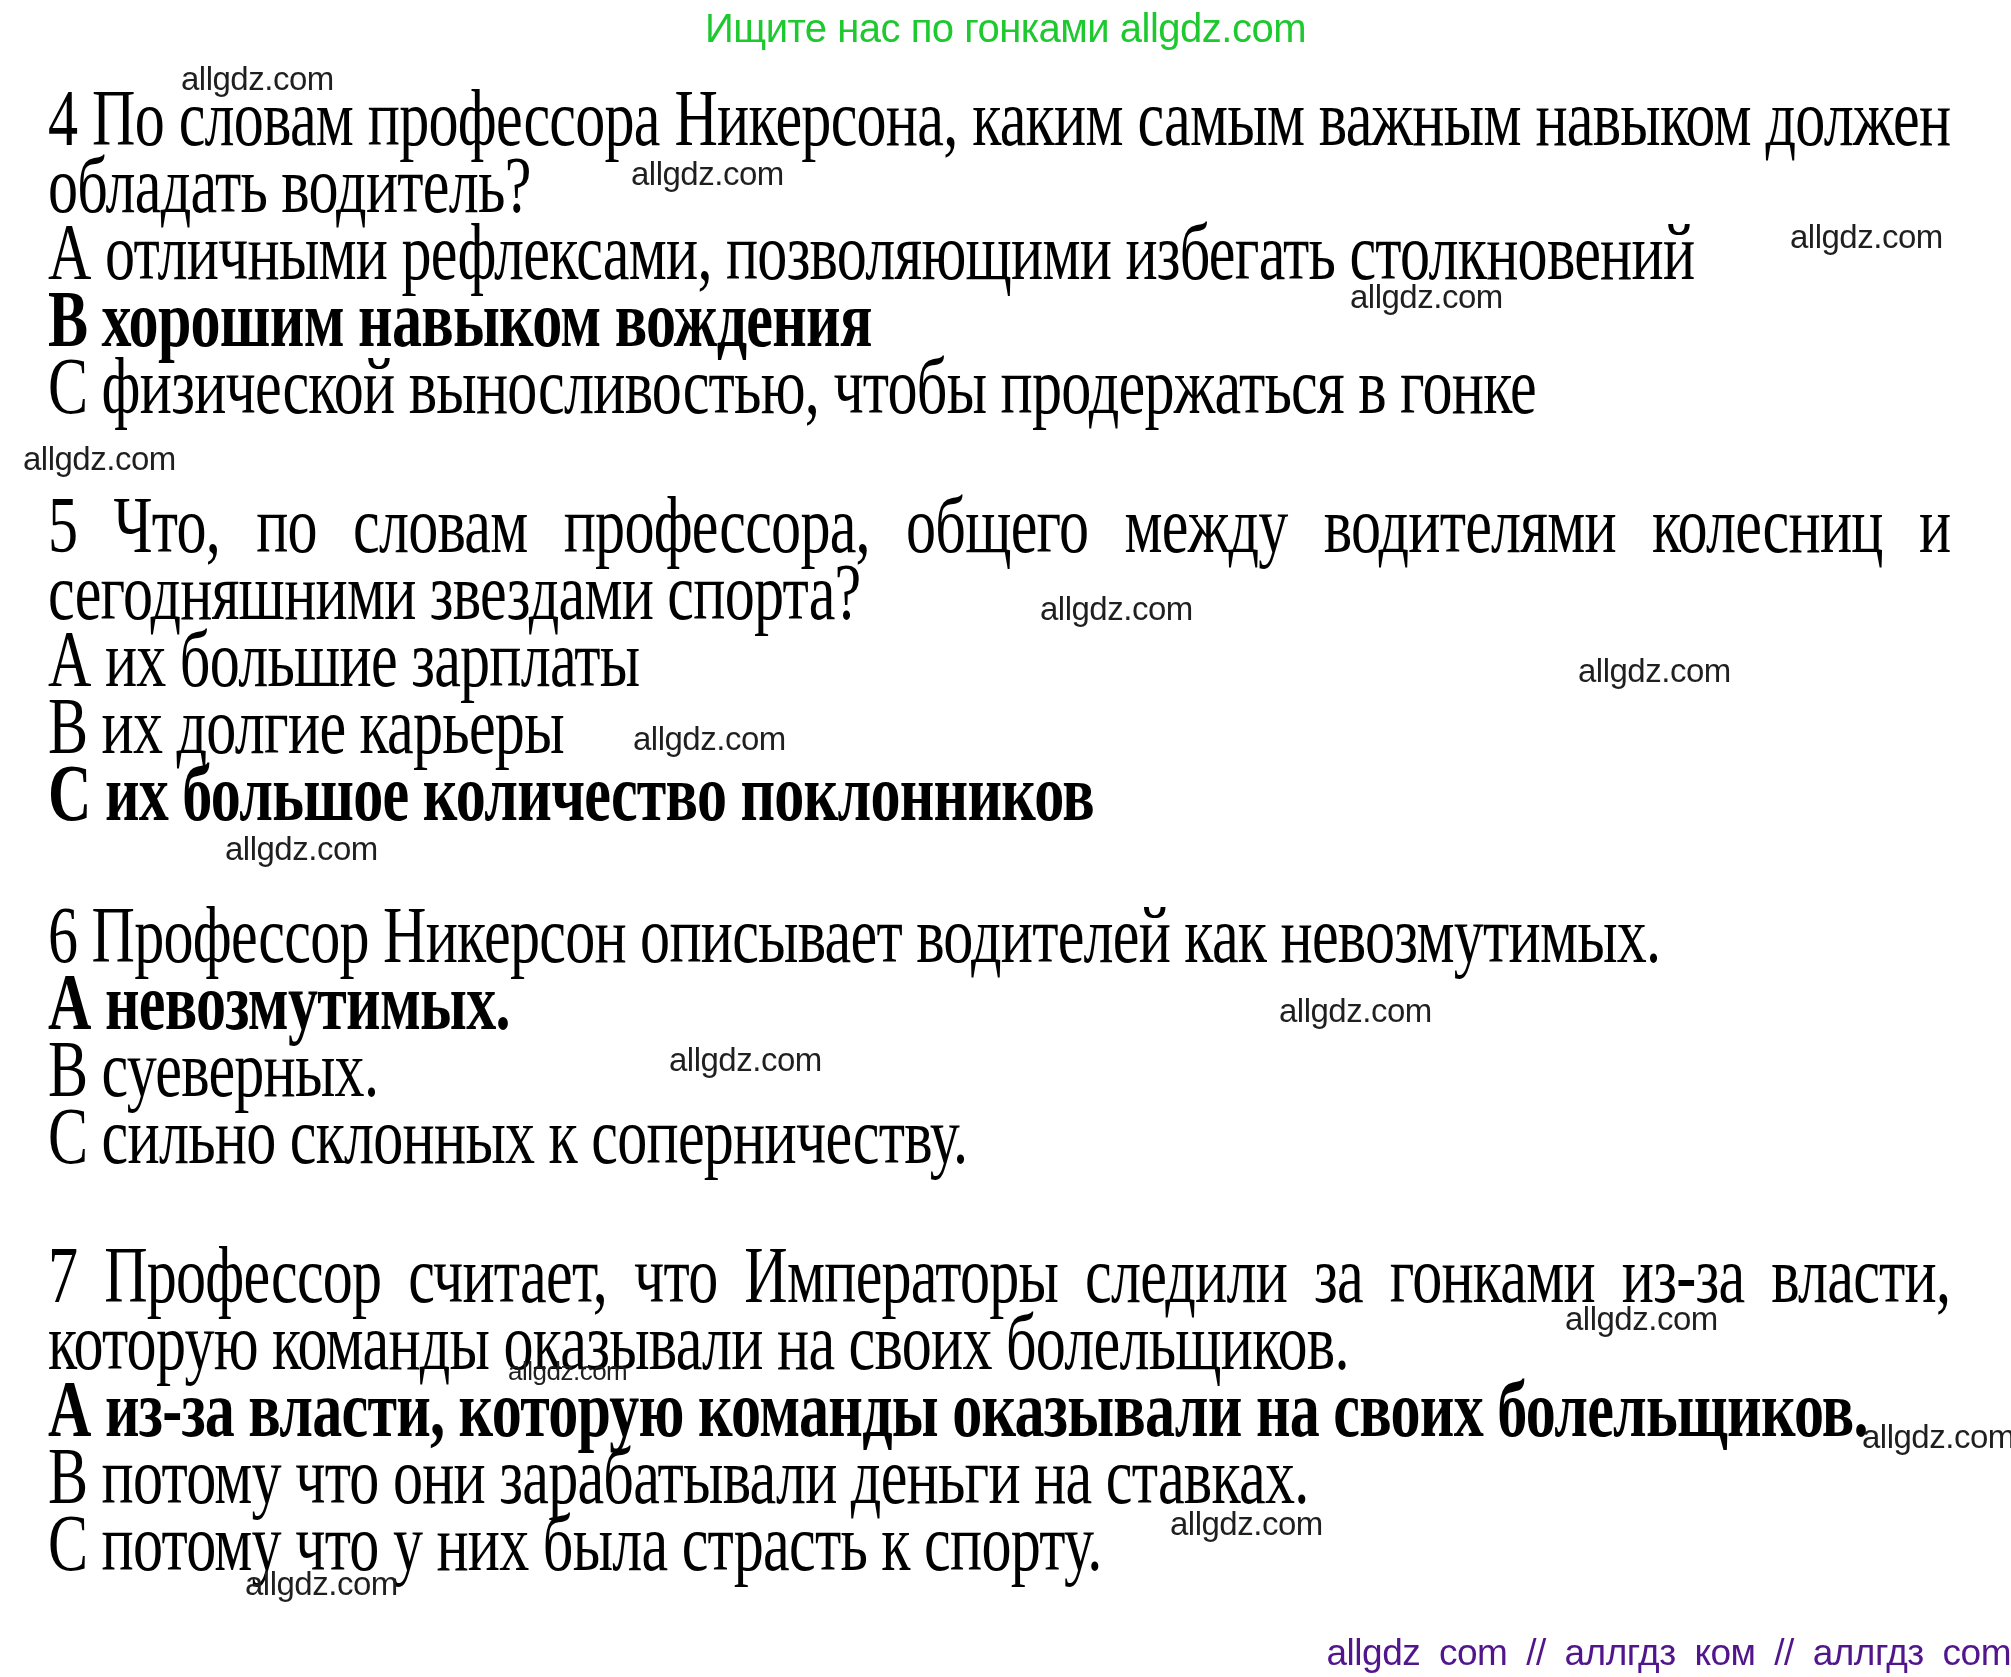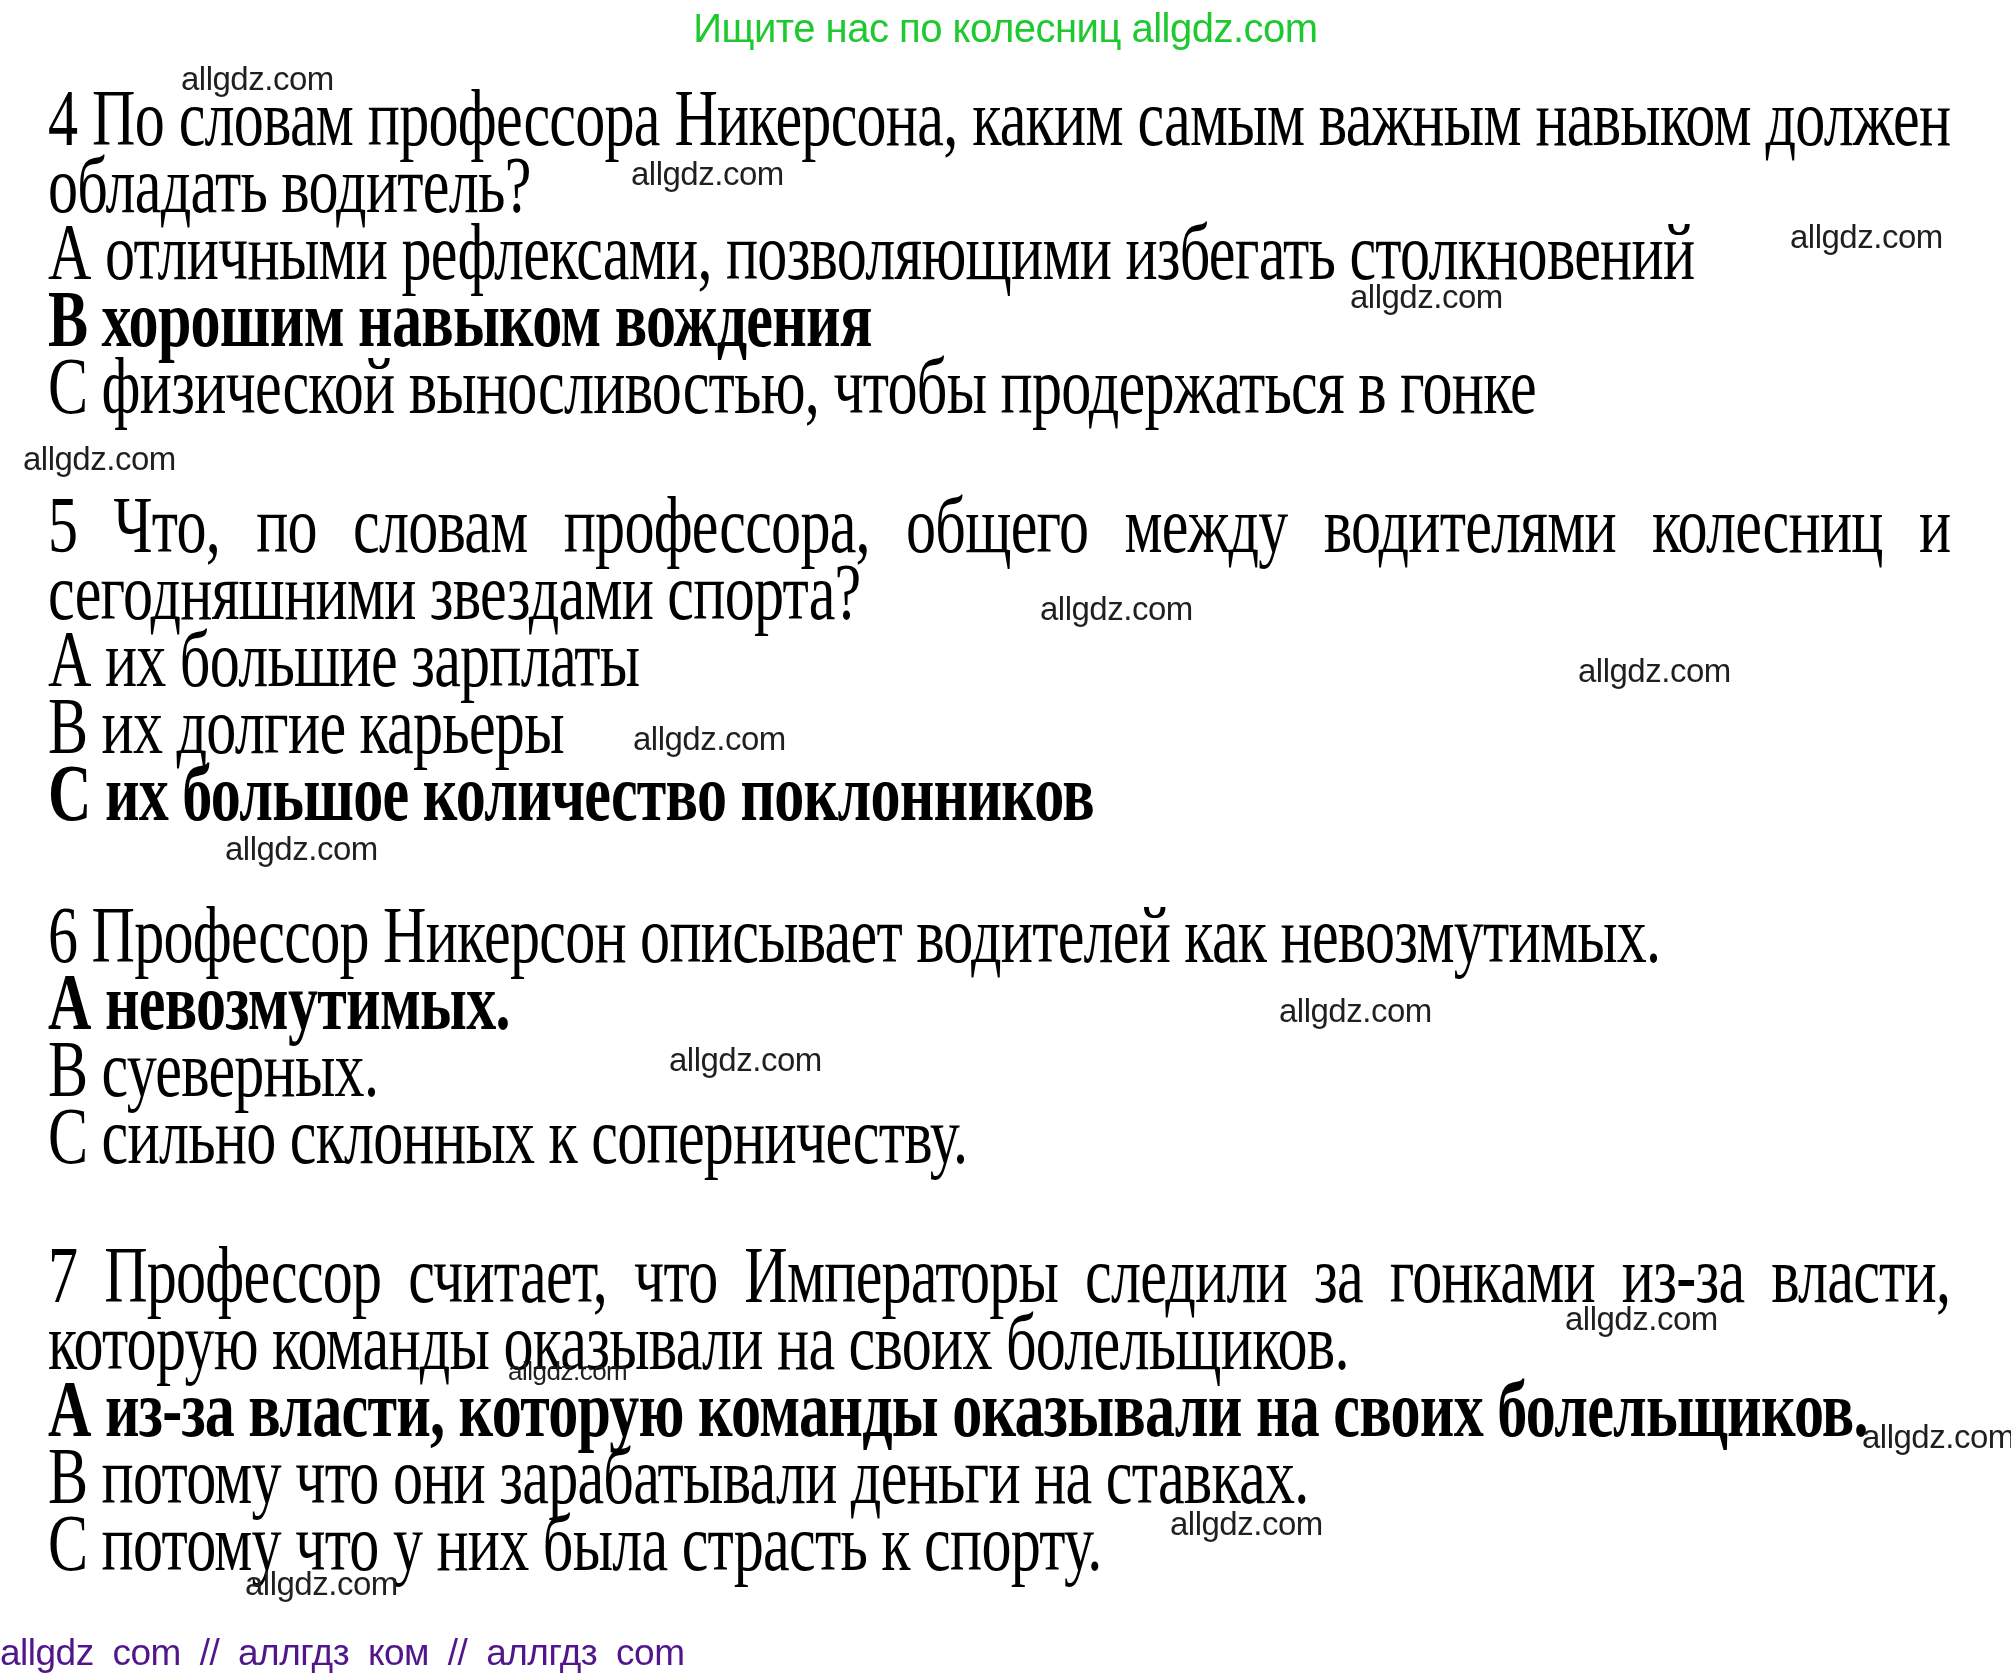--- a/index.html
+++ b/index.html
@@ -55,33 +55,33 @@
     color: var(--watermark, #1f1f1f);
     white-space: nowrap;
     letter-spacing: -0.5px;
     text-align: center;
   }
   .wm.small { font-size: 26px; }
   
   .footer {
     position: absolute;
     top: 1632px; left: 0; width: 2011px;
-    text-align: left;
+    text-align: right;
     font-family: "Liberation Sans", sans-serif;
     font-size: 37px;
     word-spacing: 9px;
     letter-spacing: -0.5px;
     color: var(--footer-purple, #51158c);
     white-space: nowrap;
   }
 </style>
 </head>
 <body>
 
-<div class="promo">Ищите нас по колесниц allgdz.com</div>
+<div class="promo">Ищите нас по гонками allgdz.com</div>
 
 <main class="content">
 
   <section class="question q4">
     <div class="line justify">4 По словам профессора Никерсона, каким самым важным навыком должен</div>
     <div class="line">обладать водитель?</div>
     <div class="line">А отличными рефлексами, позволяющими избегать столкновений</div>
     <div class="line bold">В хорошим навыком вождения</div>
     <div class="line">С физической выносливостью, чтобы продержаться в гонке</div>
   </section>

